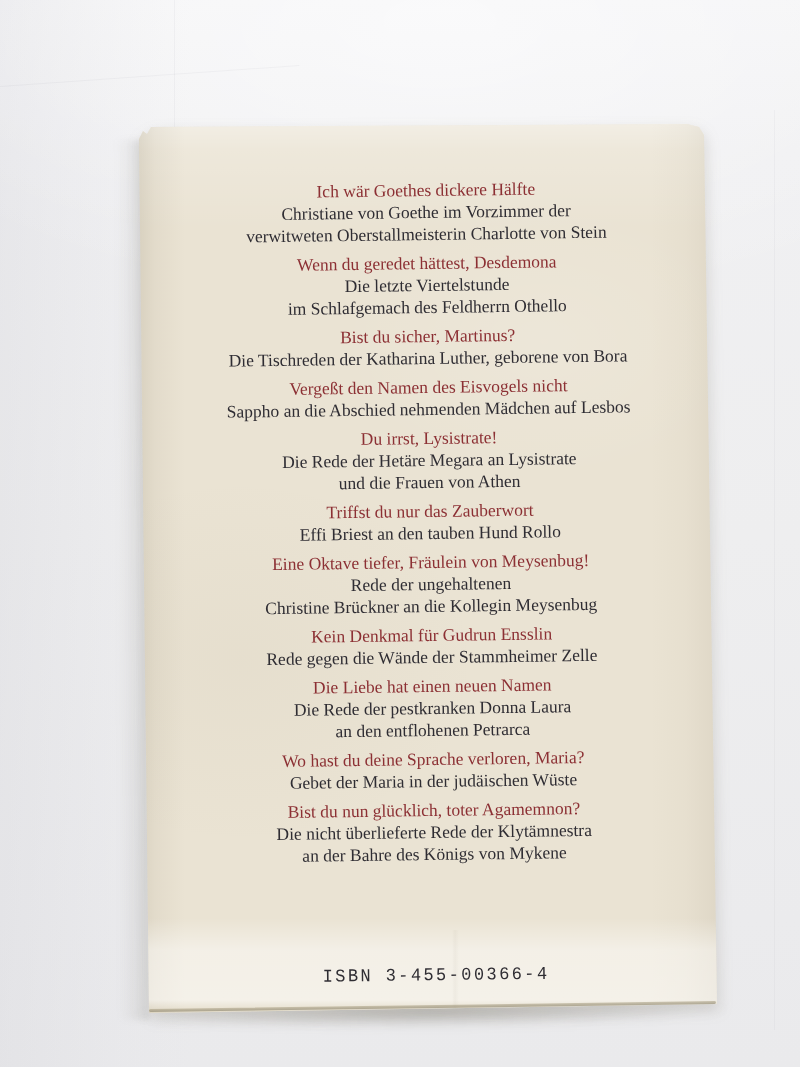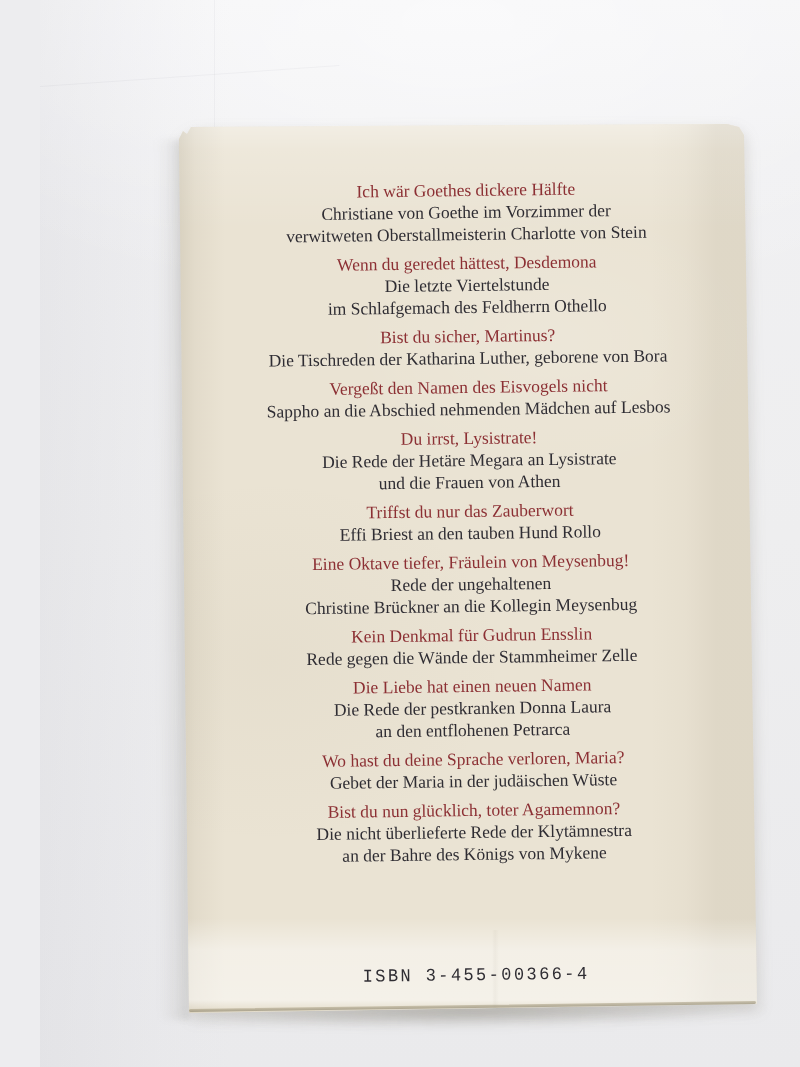--- a/index.html
+++ b/index.html
@@ -7,21 +7,20 @@
     width: 800px; height: 1067px; overflow: hidden; position: relative;
     font-family: "Liberation Serif", "DejaVu Serif", serif;
     background: #ededef;
   }
   .scene {
     position: absolute; inset: 0;
     background:
       radial-gradient(ellipse 900px 420px at 55% 2%, rgba(255,255,255,0.55), rgba(255,255,255,0) 70%),
       linear-gradient(90deg, rgba(215,215,220,0.35) 0px, rgba(225,225,230,0.18) 120px, rgba(225,225,230,0) 190px),
       linear-gradient(180deg, #f4f4f6 0%, #f0f0f2 14%, #eeeeef 50%, #ebebed 86%, #eaeaec 100%);
-    margin-left: 40px;
   }
   .seam { position: absolute; background: rgba(120,120,130,0.06); }
   .seam-1 { left: 0; top: 86px; width: 300px; height: 1px; transform: rotate(-4deg); transform-origin: left center; }
   .seam-2 { left: 174px; top: 0; width: 1px; height: 130px; }
   .seam-3 { left: 774px; top: 110px; width: 1px; height: 920px; background: rgba(120,120,130,0.05); }
 
   
   .book-shadow-bottom {
     position: absolute; left: 132px; top: 1002px; width: 596px; height: 26px;
     background: radial-gradient(ellipse at 50% 40%, rgba(95,90,75,0.32), rgba(95,90,75,0) 72%);

